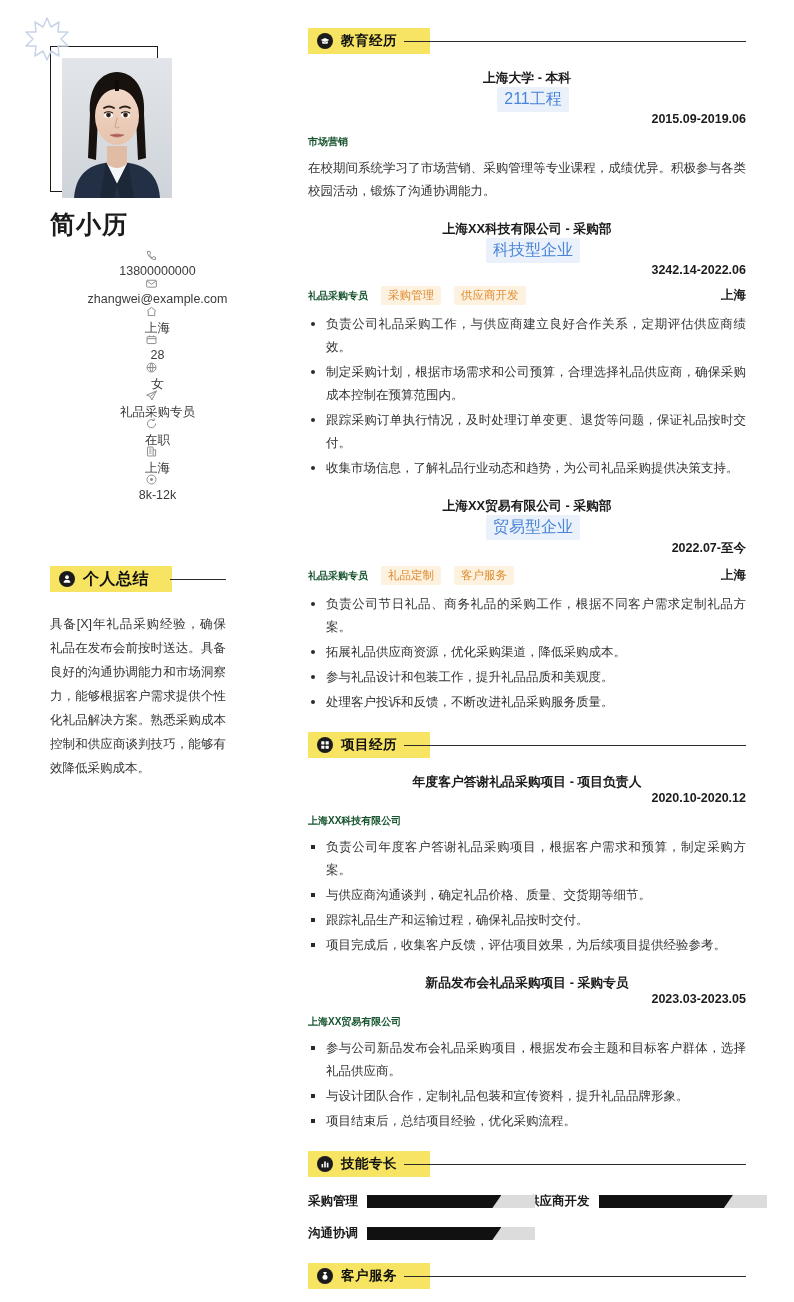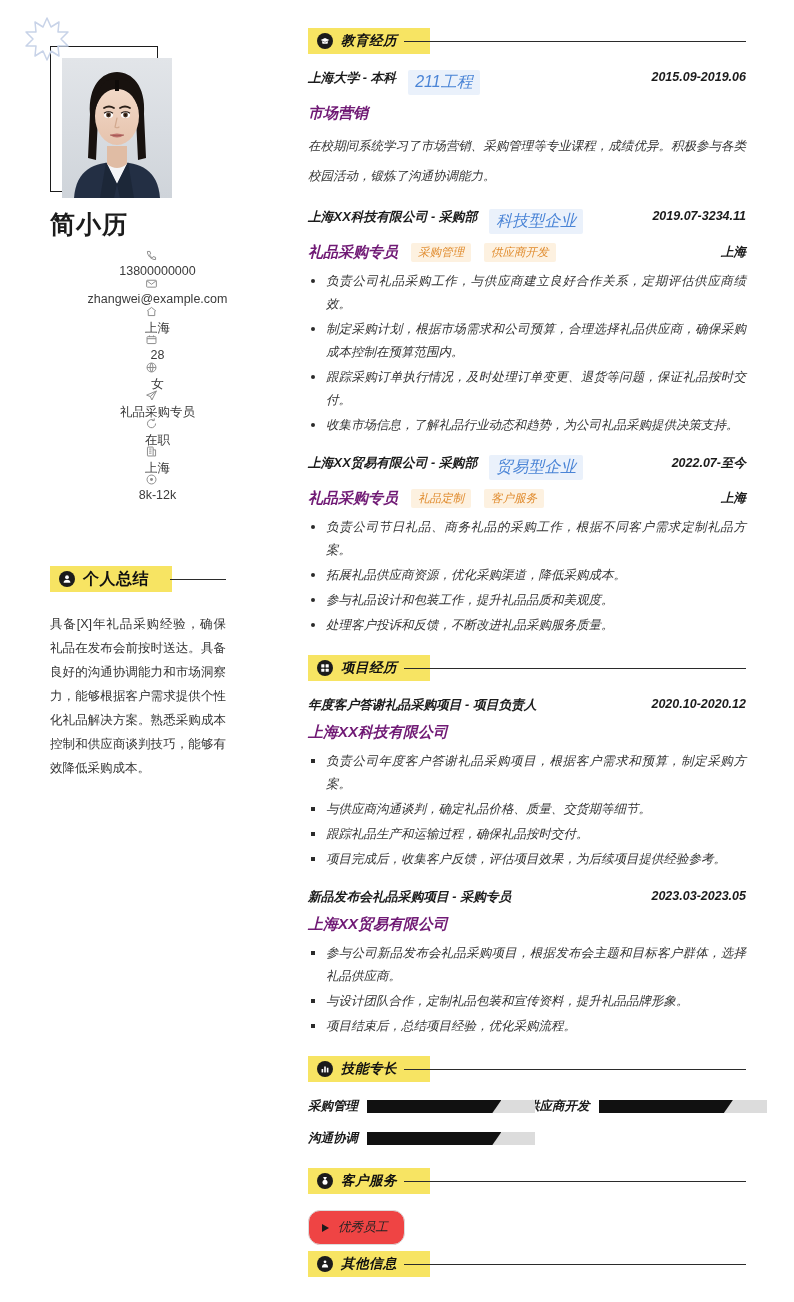--- a/index.html
+++ b/index.html
@@ -144,21 +144,21 @@
     color: #333;
     text-align: justify;
   }
 
   
   .main {
     flex: 1;
     position: relative;
     padding: 28px 48px 0 18px;
   }
-  .section { margin-bottom: 6px; font-style: italic; }
+  .section { margin-bottom: 6px; }
   .sec-head {
     position: relative;
     height: 26px;
     display: flex;
     align-items: center;
     margin-bottom: 16px;
   }
   .sec-head .band {
     position: absolute;
     left: 0; top: 0;
@@ -190,44 +190,45 @@
     left: 96px;
     right: 0;
     top: 13px;
     height: 1.2px;
     background: #2b2b2b;
   }
 
   .entry { margin-bottom: 18px; }
   .entry-row1 {
     display: flex;
-    align-items: flex-start;
+    align-items: center;
     margin-bottom: 9px;
+    flex-direction: column;
   }
   .entry-title {
     font-size: 12.8px;
     font-weight: bold;
     color: #1b1b1b;
   }
   .entry-date {
     margin-left: auto;
     font-size: 12.5px;
     font-weight: bold;
     color: #1b1b1b;
     white-space: nowrap;
   }
   .entry-row2 {
     display: flex;
     align-items: center;
     margin-bottom: 8px;
   }
   .entry-sub {
-    font-size: 15px;
+    font-size: 10px;
     font-weight: bold;
-    color: #701a75;
+    color: #14532d;
   }
   .entry-loc {
     margin-left: auto;
     font-size: 12.5px;
     font-weight: bold;
     color: #1b1b1b;
   }
   .tag-blue {
     display: inline-block;
     margin-left: 12px;
@@ -243,21 +244,21 @@
     margin-left: 13px;
     padding: 2px 7px;
     font-size: 11.5px;
     color: #e08b2d;
     background: #fdf1e0;
     border-radius: 2px;
     white-space: nowrap;
   }
   .para {
     font-size: 12.5px;
-    line-height: 30px;
+    line-height: 23px;
     color: #333;
     text-align: justify;
   }
   .bullets { list-style: none; }
   .bullets li {
     position: relative;
     padding-left: 18px;
     font-size: 12.5px;
     line-height: 23px;
     color: #333;
@@ -534,21 +535,21 @@
         <div class="para">在校期间系统学习了市场营销、采购管理等专业课程，成绩优异。积极参与各类校园活动，锻炼了沟通协调能力。</div>
       </div>
     </div>
 
     <div class="section">
 
       <div class="entry">
         <div class="entry-row1">
           <span class="entry-title">上海XX科技有限公司 - 采购部</span>
           <span class="tag-blue">科技型企业</span>
-          <span class="entry-date">2019.07-3234.11</span>
+          <span class="entry-date">3242.14-2022.06</span>
         </div>
         <div class="entry-row2">
           <span class="entry-sub">礼品采购专员</span>
           <span class="tag-orange">采购管理</span>
           <span class="tag-orange">供应商开发</span>
           <span class="entry-loc">上海</span>
         </div>
         <ul class="bullets">
           <li>负责公司礼品采购工作，与供应商建立良好合作关系，定期评估供应商绩效。</li>
           <li>制定采购计划，根据市场需求和公司预算，合理选择礼品供应商，确保采购成本控制在预算范围内。</li>

